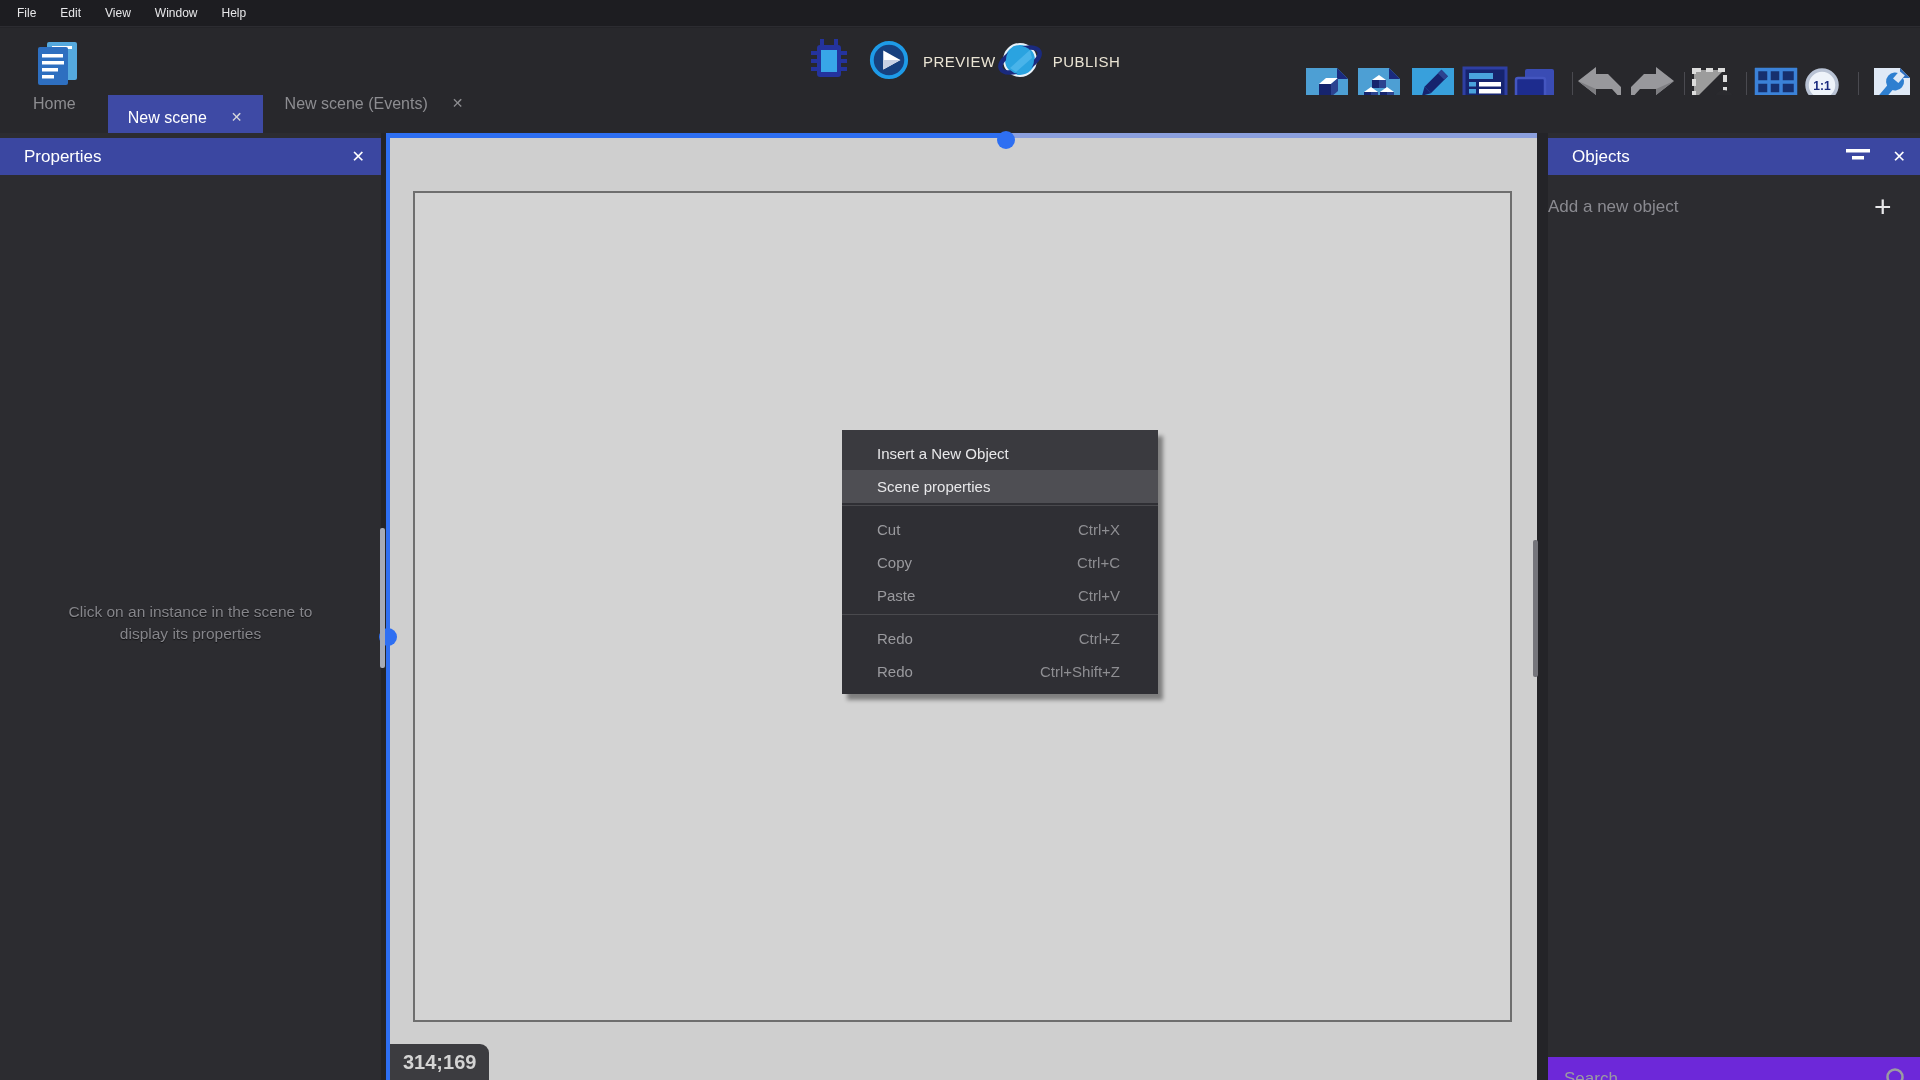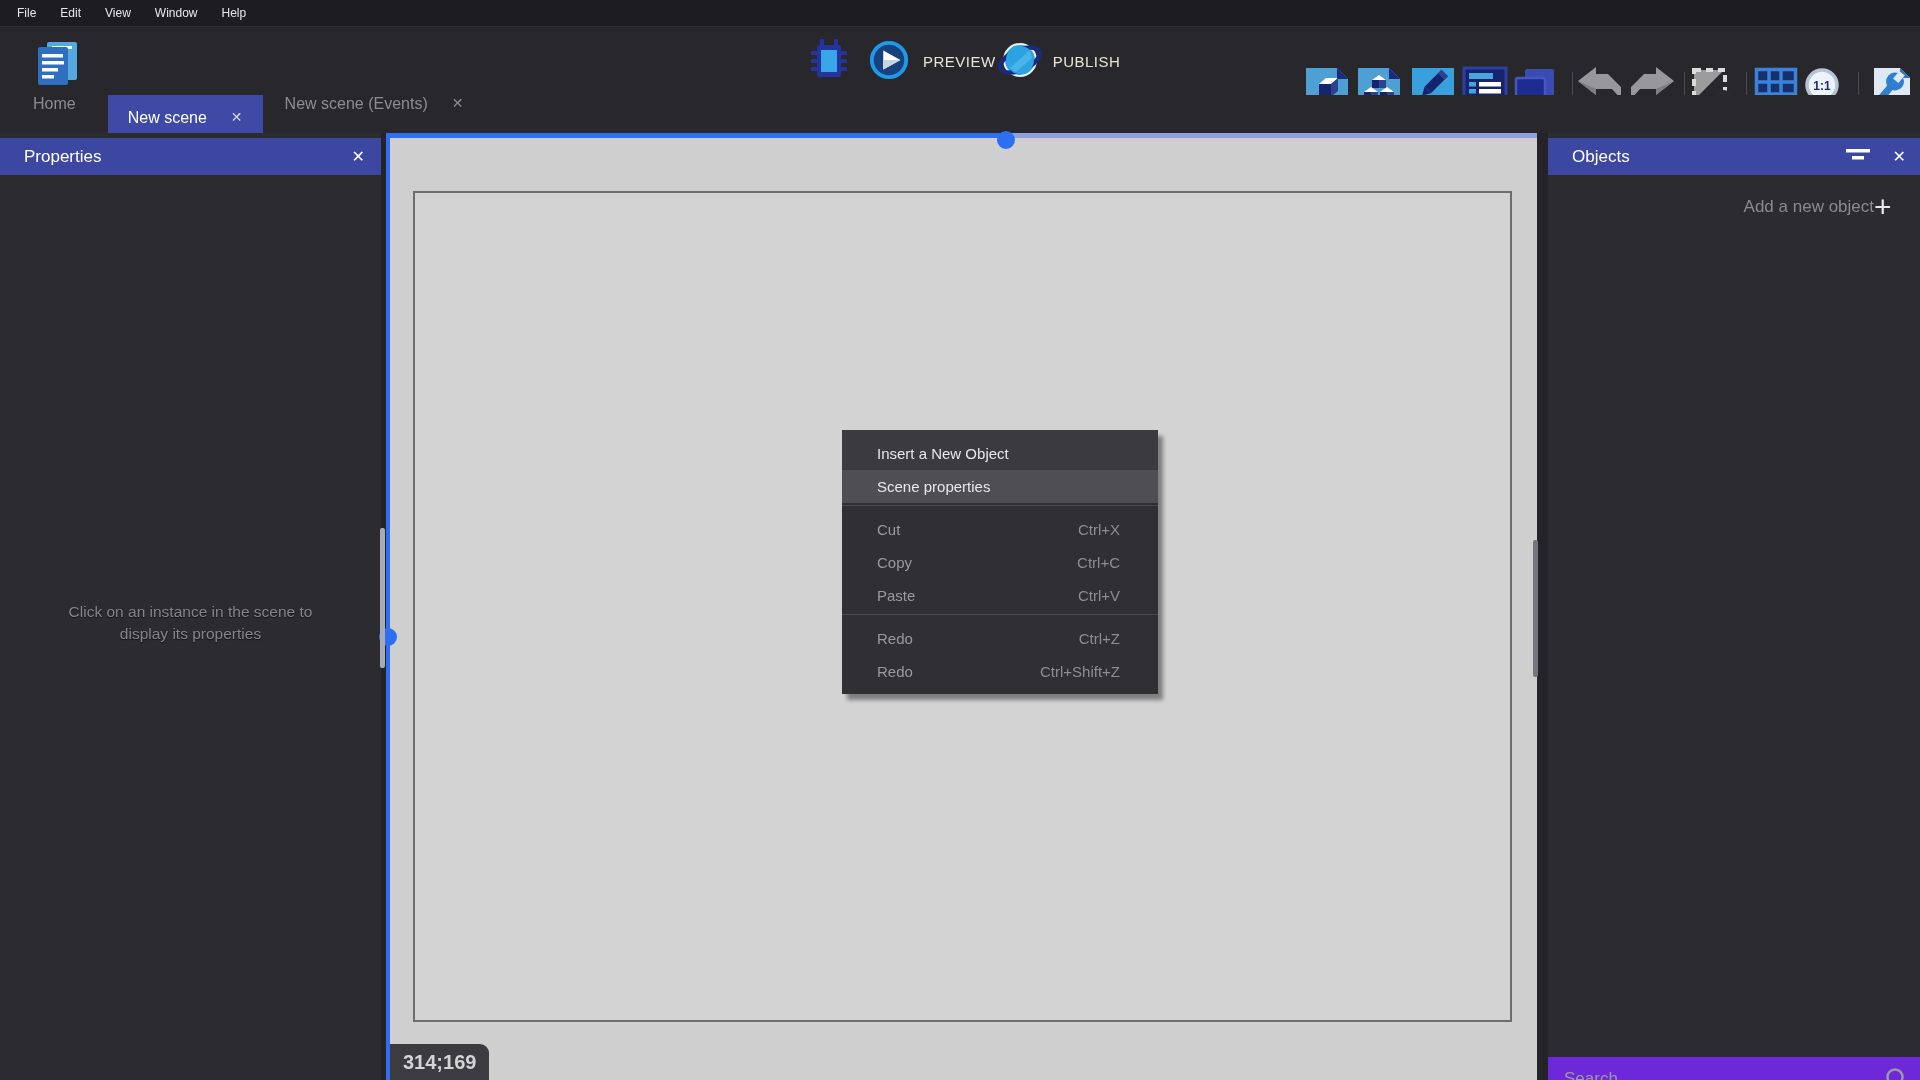--- a/index.html
+++ b/index.html
@@ -58,21 +58,21 @@
   .ctx-item.hl{background:#4e4e53}
   .ctx-item.dim .lbl{color:#9a9a9e}
   .ctx-item .sc{color:#8e8e92}
   .ctx-divider{height:1px;background:#4a4a4e;margin:2px 0 7px 0}
   .ctx-pad{height:6px}
 
   
   .obj-panel{position:absolute;left:1548px;top:133px;width:372px;height:947px;background:#2c2c30}
   .obj-header-icons{position:absolute;right:14px;top:0;height:37px;display:flex;align-items:center;gap:22px}
   .add-row{position:absolute;left:0;top:52px;width:100%;height:44px;display:flex;align-items:center}
-  .add-label{flex:1;text-align:right;font-size:17px;color:#8a8a90}
+  .add-label{flex:1;text-align:left;font-size:17px;color:#8a8a90}
   .add-plus{width:46px;font-size:30px;font-weight:300;color:#e8e8ea;text-align:left;line-height:40px}
   .search-bar{position:absolute;left:0;top:924px;width:372px;height:43px;background:#6d28d9}
   .search-input{position:absolute;left:0;top:0;width:100%;height:100%;background:transparent;border:0;outline:none;color:#d8d8dc;font-size:17px;font-family:"Liberation Sans",sans-serif;padding:0 40px 0 16px}
   .search-input::placeholder{color:#9b9ba2}
   .search-ico{position:absolute;right:10px;top:9px}
 </style>
 </head>
 <body>
 
 <div class="app">

